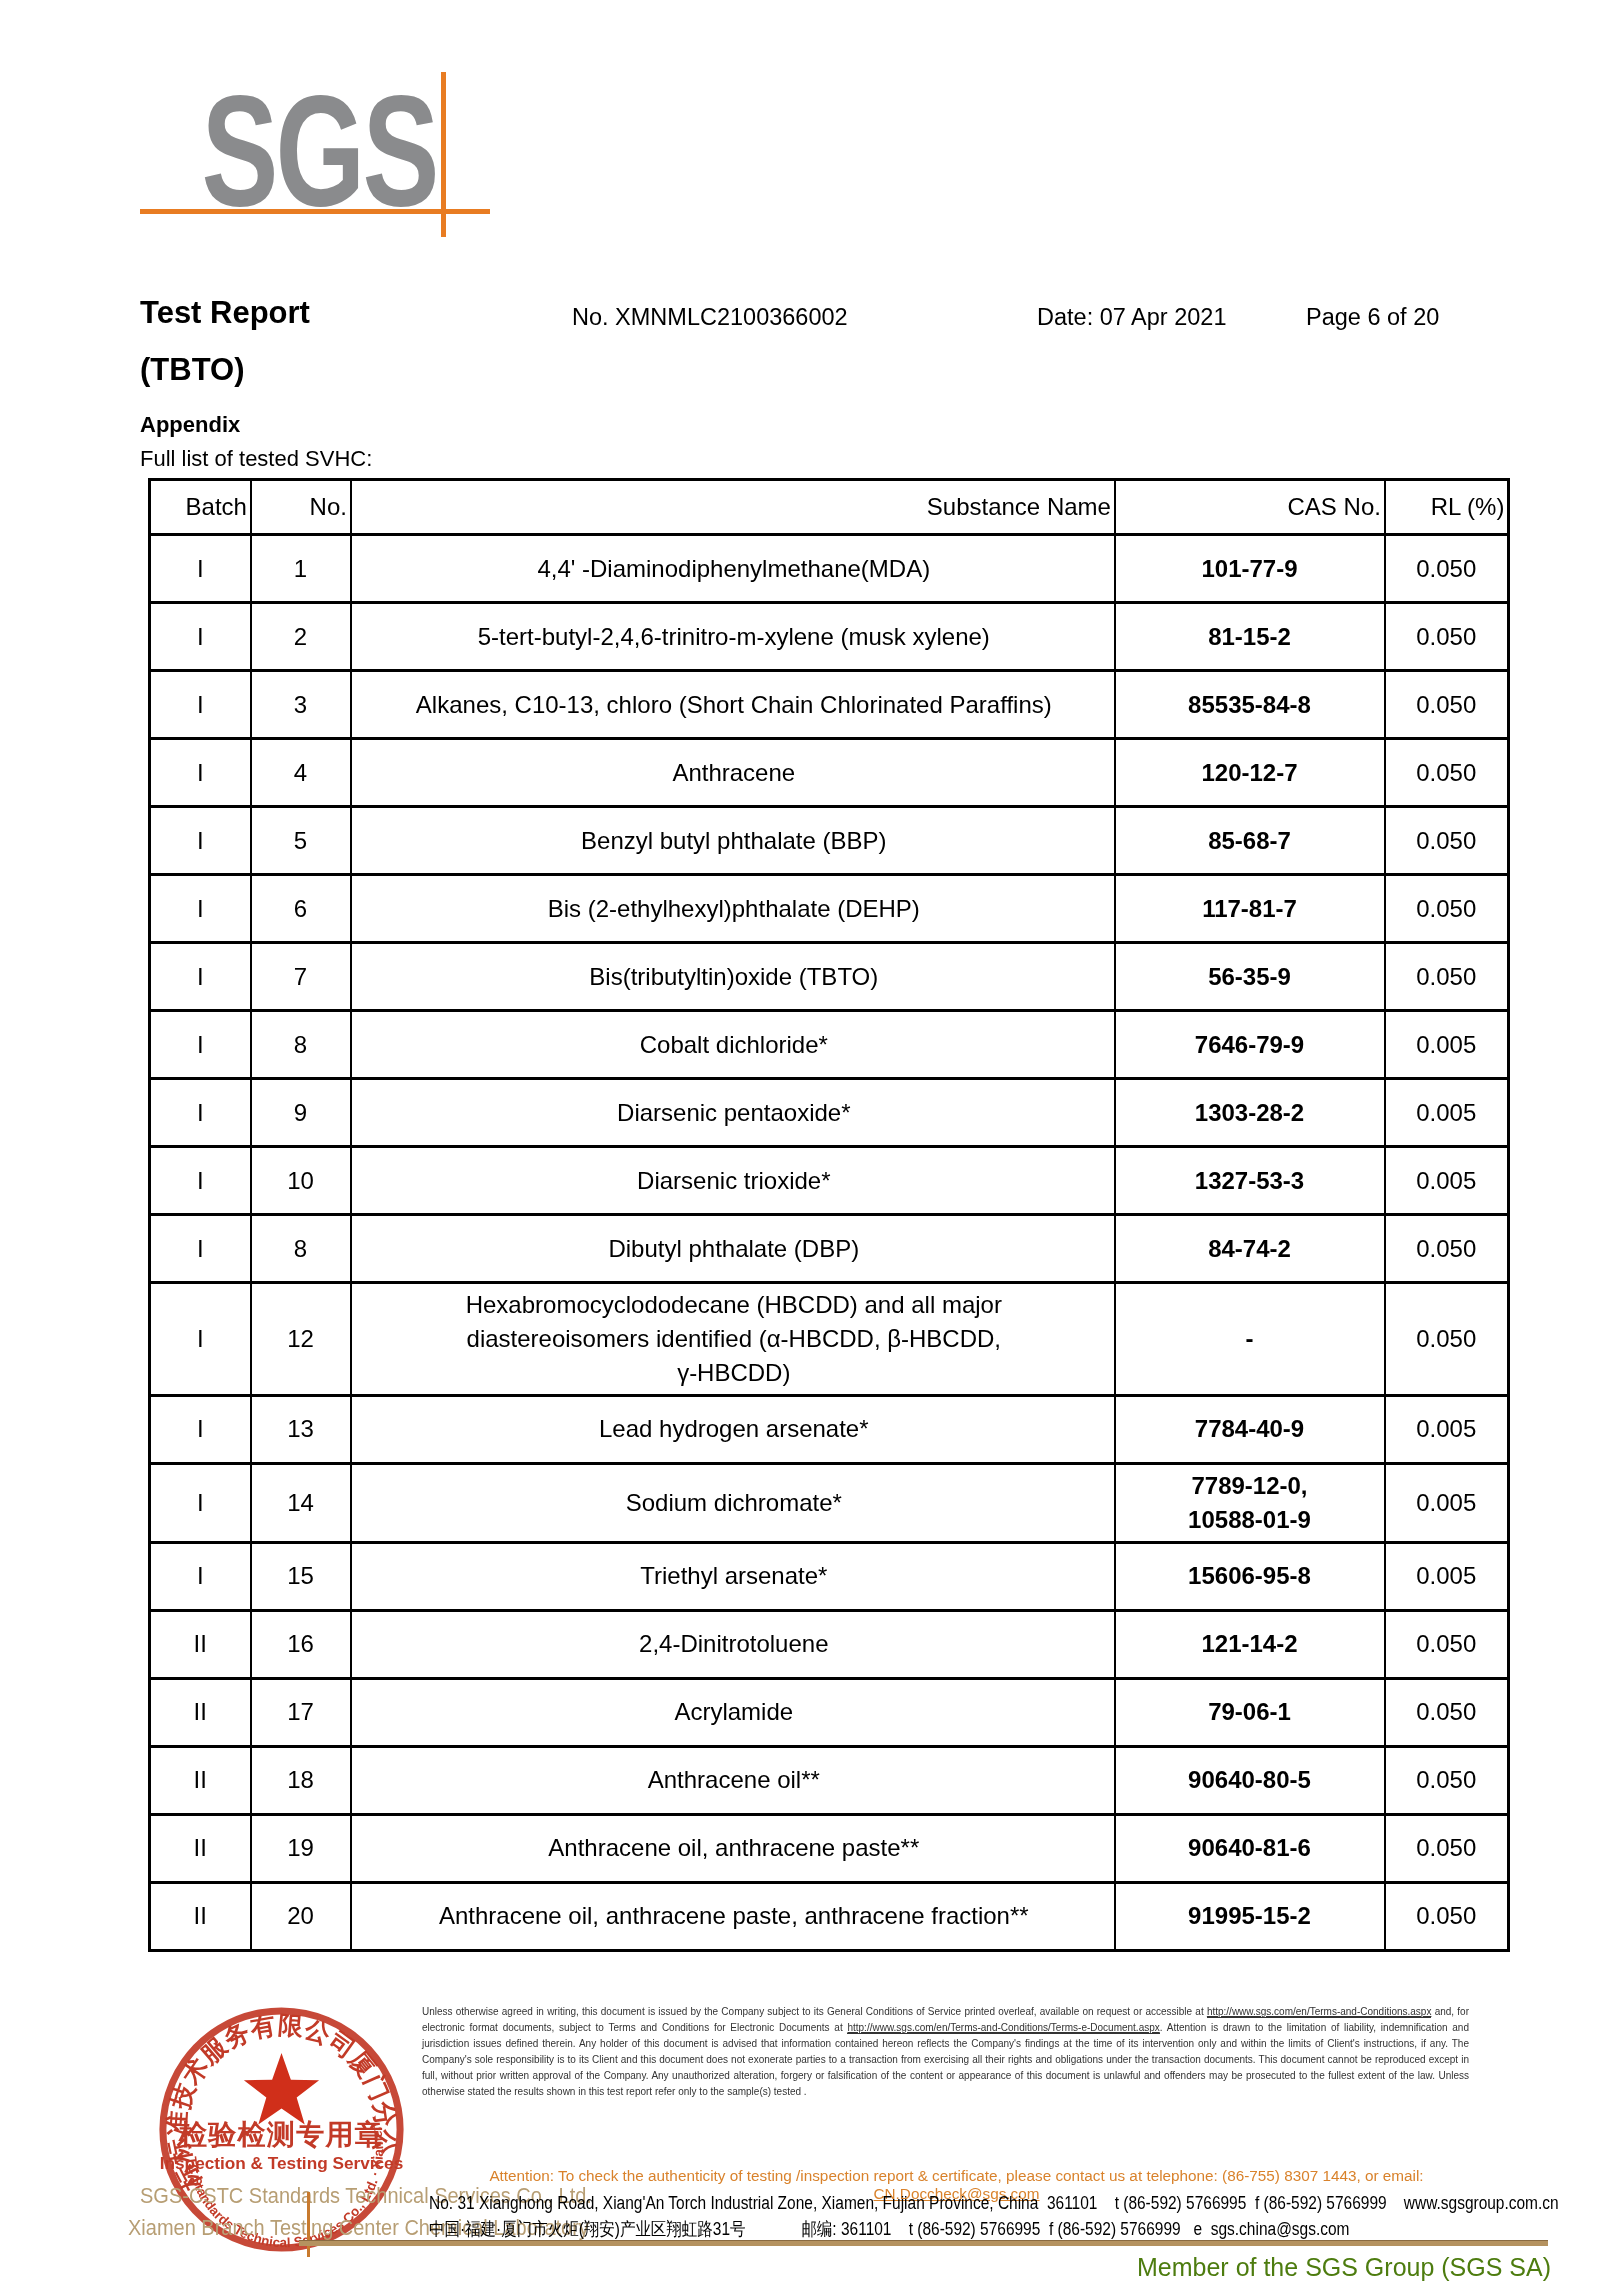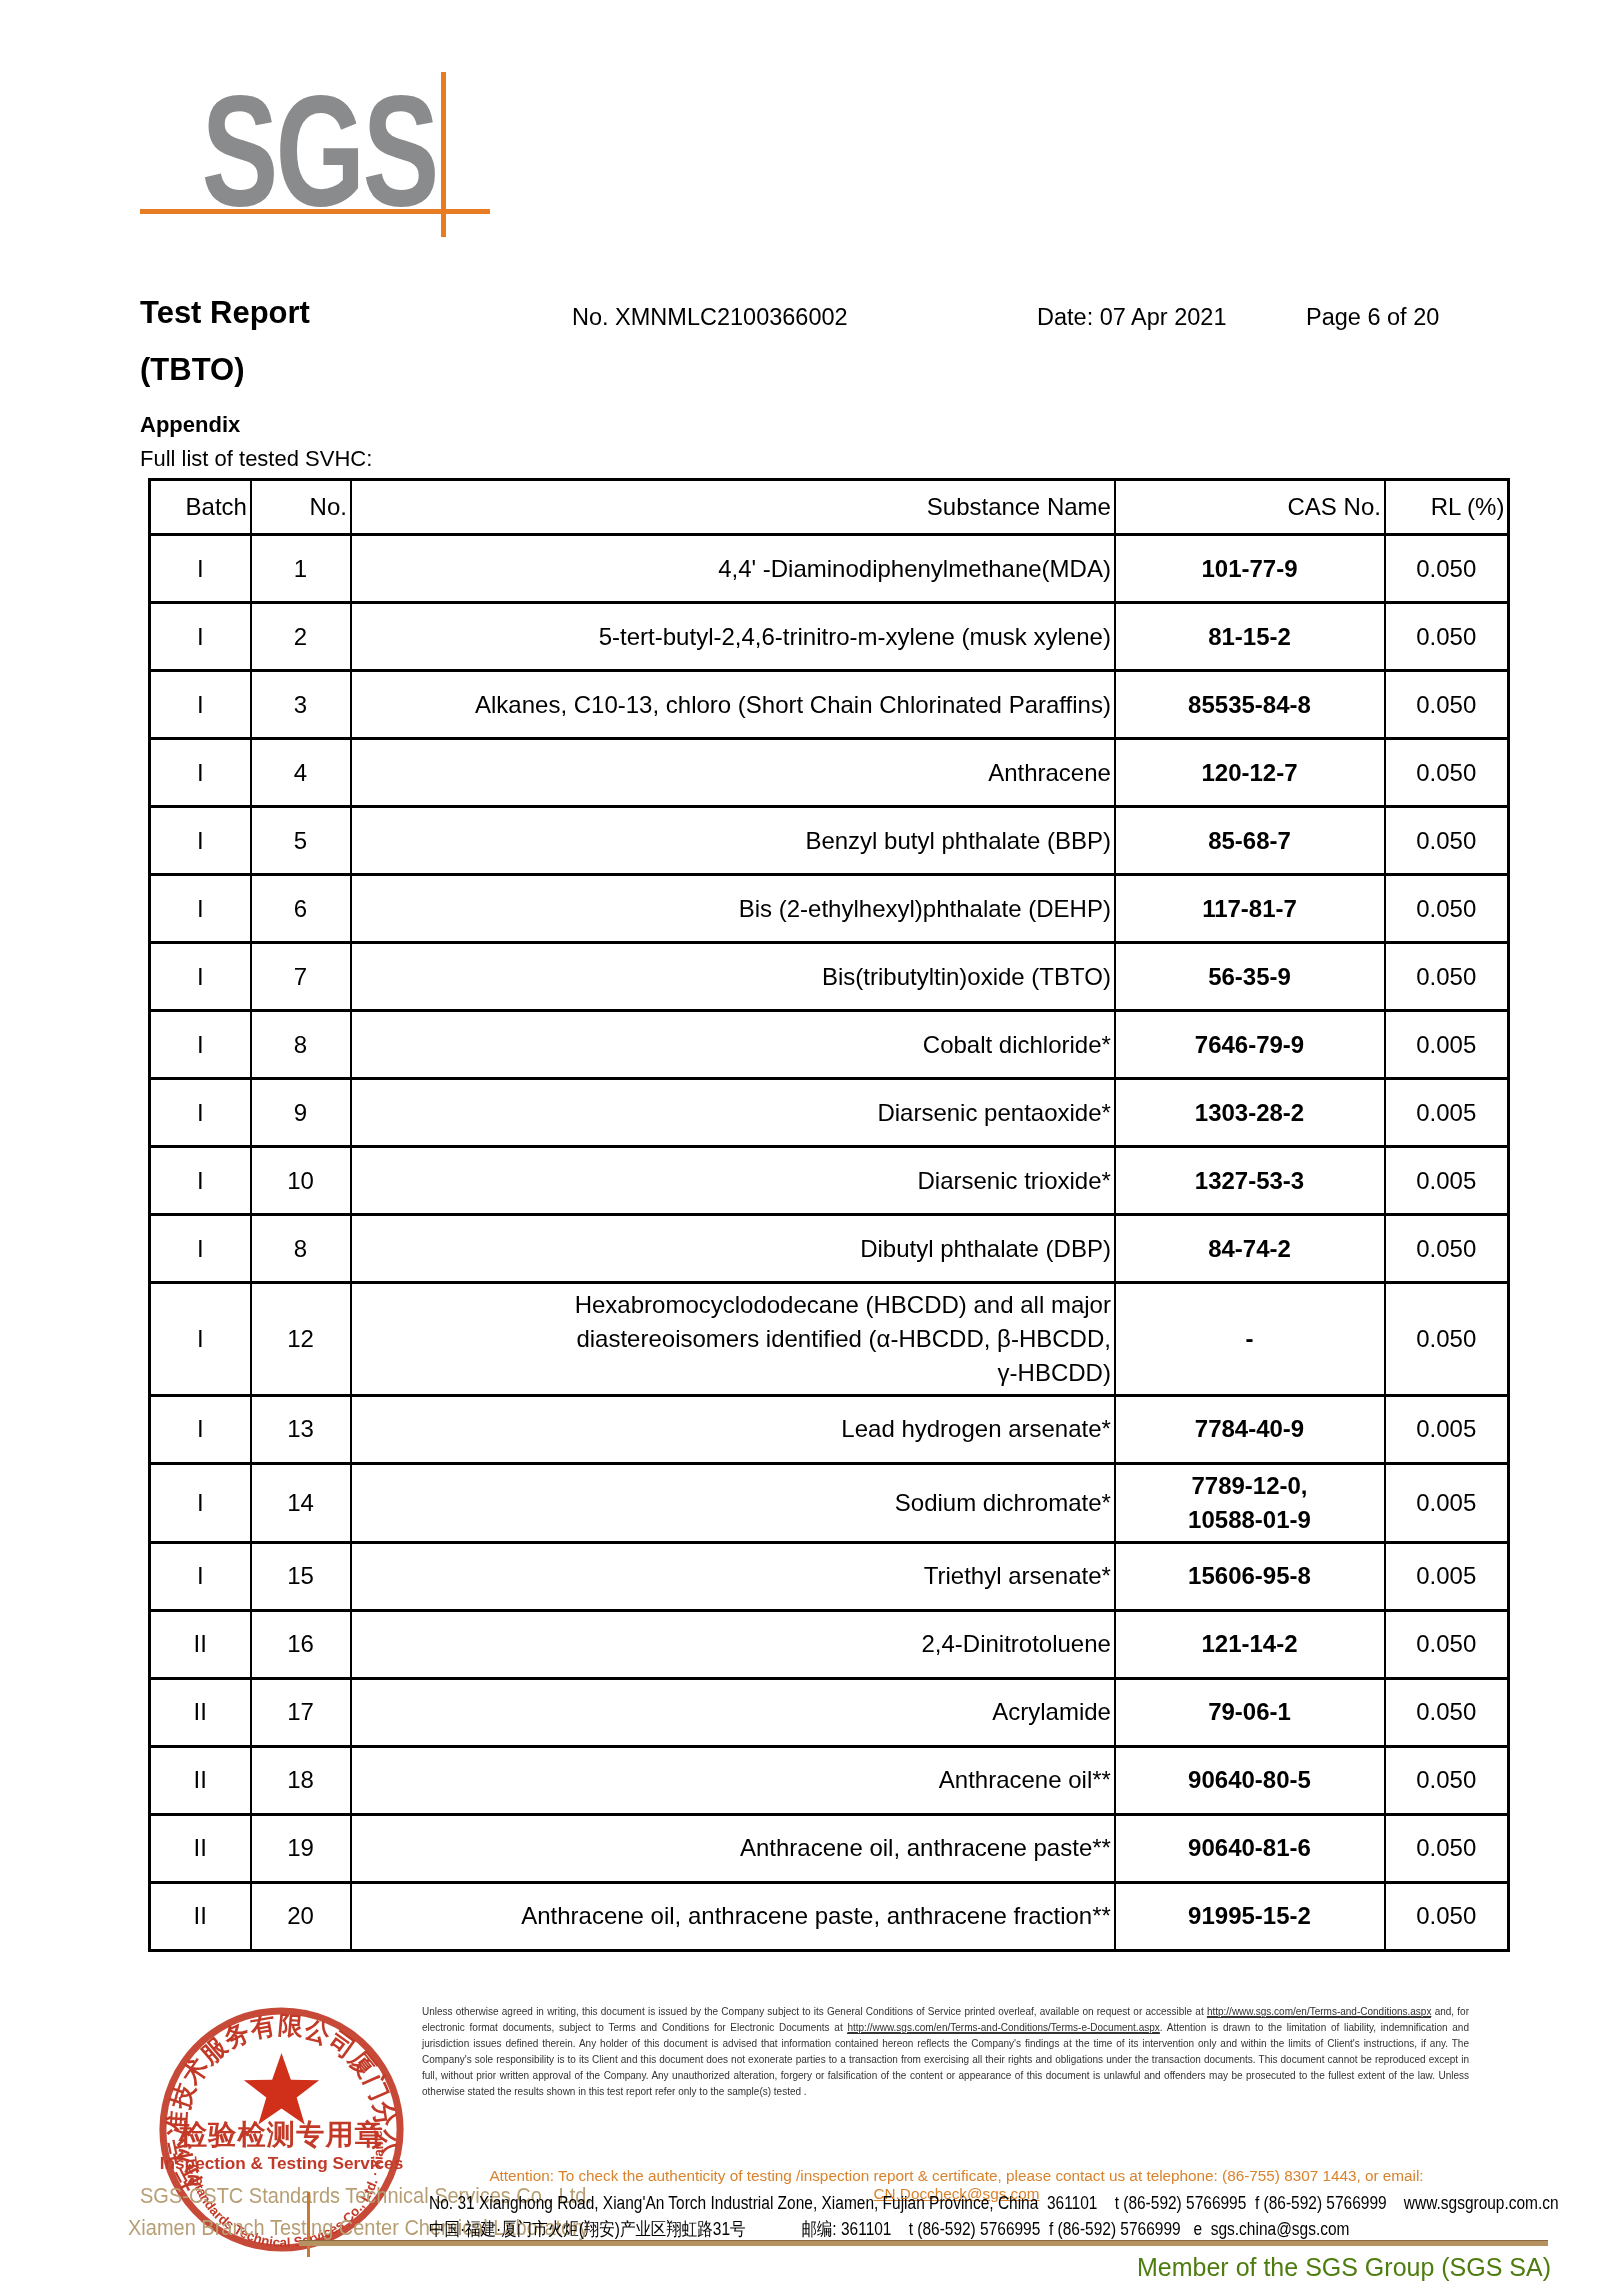--- a/index.html
+++ b/index.html
@@ -30,21 +30,21 @@
   table{border-collapse:collapse;table-layout:fixed;width:1359px;}
   th,td{
     border:2px solid #000;border-top-width:3.3px;border-bottom-width:3.3px;
     font-size:24px;line-height:34px;text-align:center;vertical-align:middle;
     padding:3.9px 2.6px;overflow:hidden;
   }
   table{border:3.3px solid #000;}
   thead tr{height:55px;}
   tbody tr{height:68px;}
   th{font-weight:normal;text-align:right;}
-  td.c-substance{text-align:right;padding-left:5.2px;white-space:pre-line;}
+  td.c-substance{text-align:center;padding-left:5.2px;white-space:pre-line;}
   td.c-cas{white-space:pre-line;font-weight:bold;}
 
   
   #stamp-svg{left:154px;top:2002px;width:255px;height:255px;}
   .company-gray{color:var(--company-gray);font-size:21.5px;transform:scaleX(0.93);transform-origin:left top;white-space:pre;}
   #company-line1{left:140px;top:2184px;}
   #company-line2{left:128px;top:2216px;}
 
   #legal-block{left:422px;top:2004px;width:1047px;font-size:10px;line-height:16px;
     color:#333;text-align:justify;}

